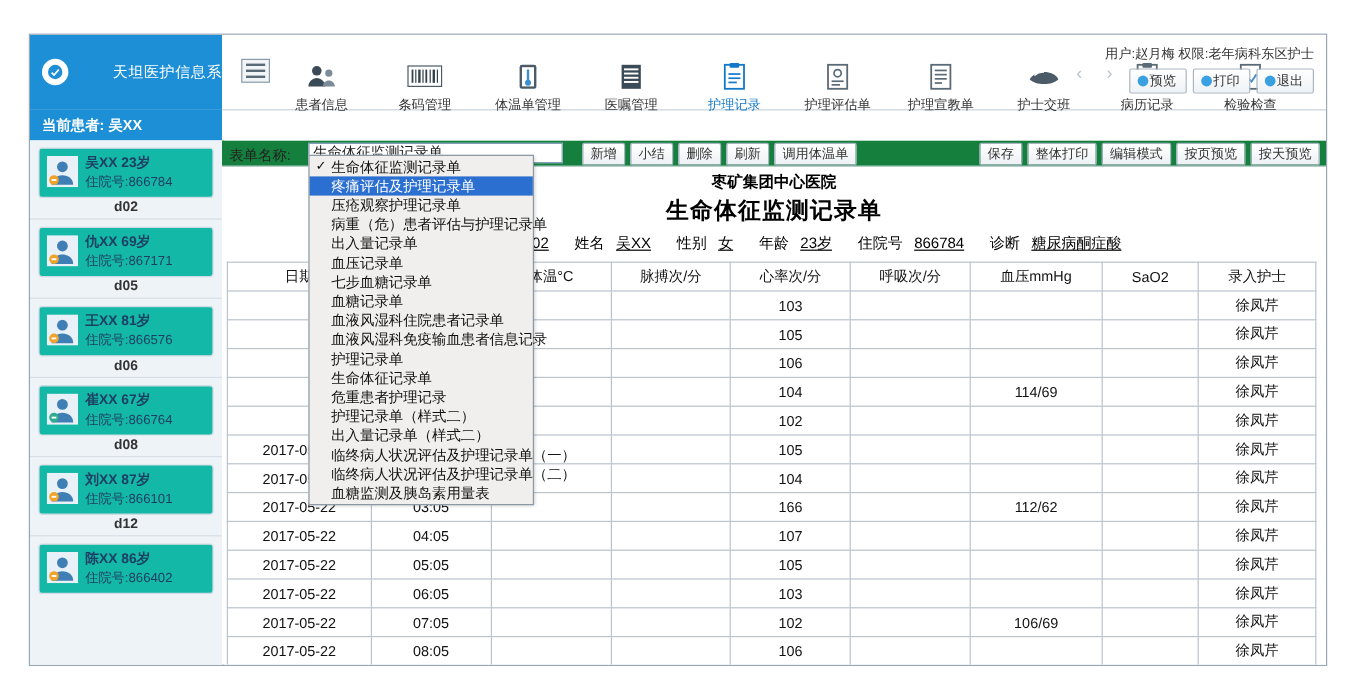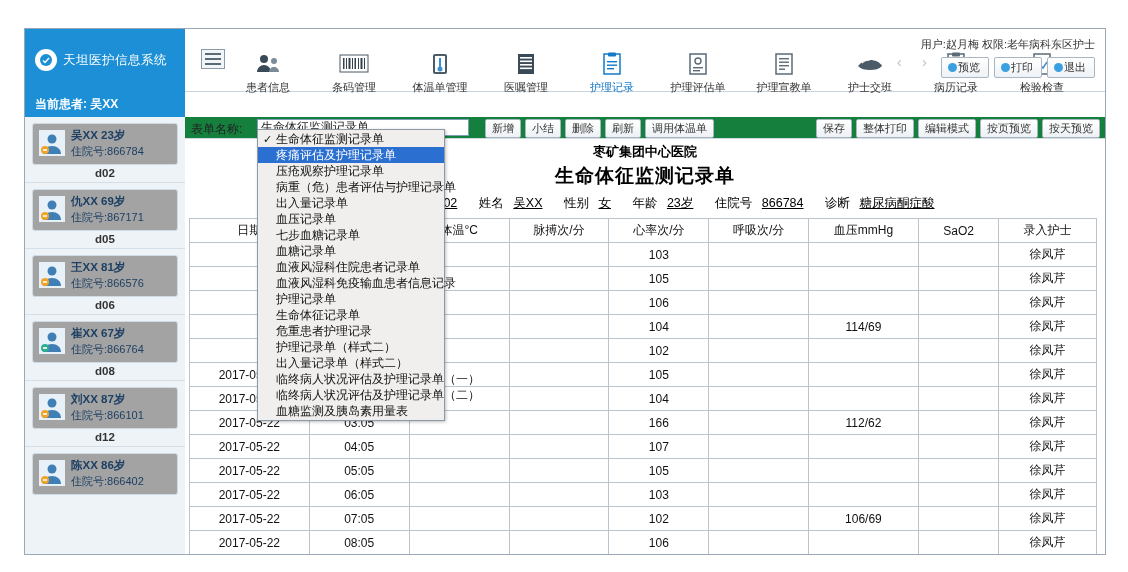--- a/index.html
+++ b/index.html
@@ -51,20 +51,21 @@
     justify-content: center;
     margin-right: 6px;
     flex: none;
   }
   .logo-circle svg { display:block; }
   .logo-text {
     color: #ffffff;
     font-size: 12.5px;
     letter-spacing: 0.5px;
     white-space: nowrap;
+    margin-left: 31px;
   }
   .menu-btn {
     position: absolute;
     left: 176px;
     top: 20px;
     width: 22px;
     height: 18px;
     border: 1px solid #8a9aa8;
     background: #f2f5f8;
   }
@@ -152,21 +153,21 @@
     position: absolute;
     left: 0; top: 88px;
     width: 160px;
     bottom: 0;
     background: #eef3f7;
     border-right: 2px solid #1c8fd6;
     overflow: hidden;
   }
   .pcard {
     margin: 6px 7px 0 7px;
-    background: #a3a3a3;
+    background: #14b8a6;
     border: 1px solid #cfdbe4;
     border-radius: 3px;
     height: 40px;
     position: relative;
   }
   .pcard .av {
     position: absolute;
     left: 6px; top: 6px;
     width: 26px; height: 26px;
   }

